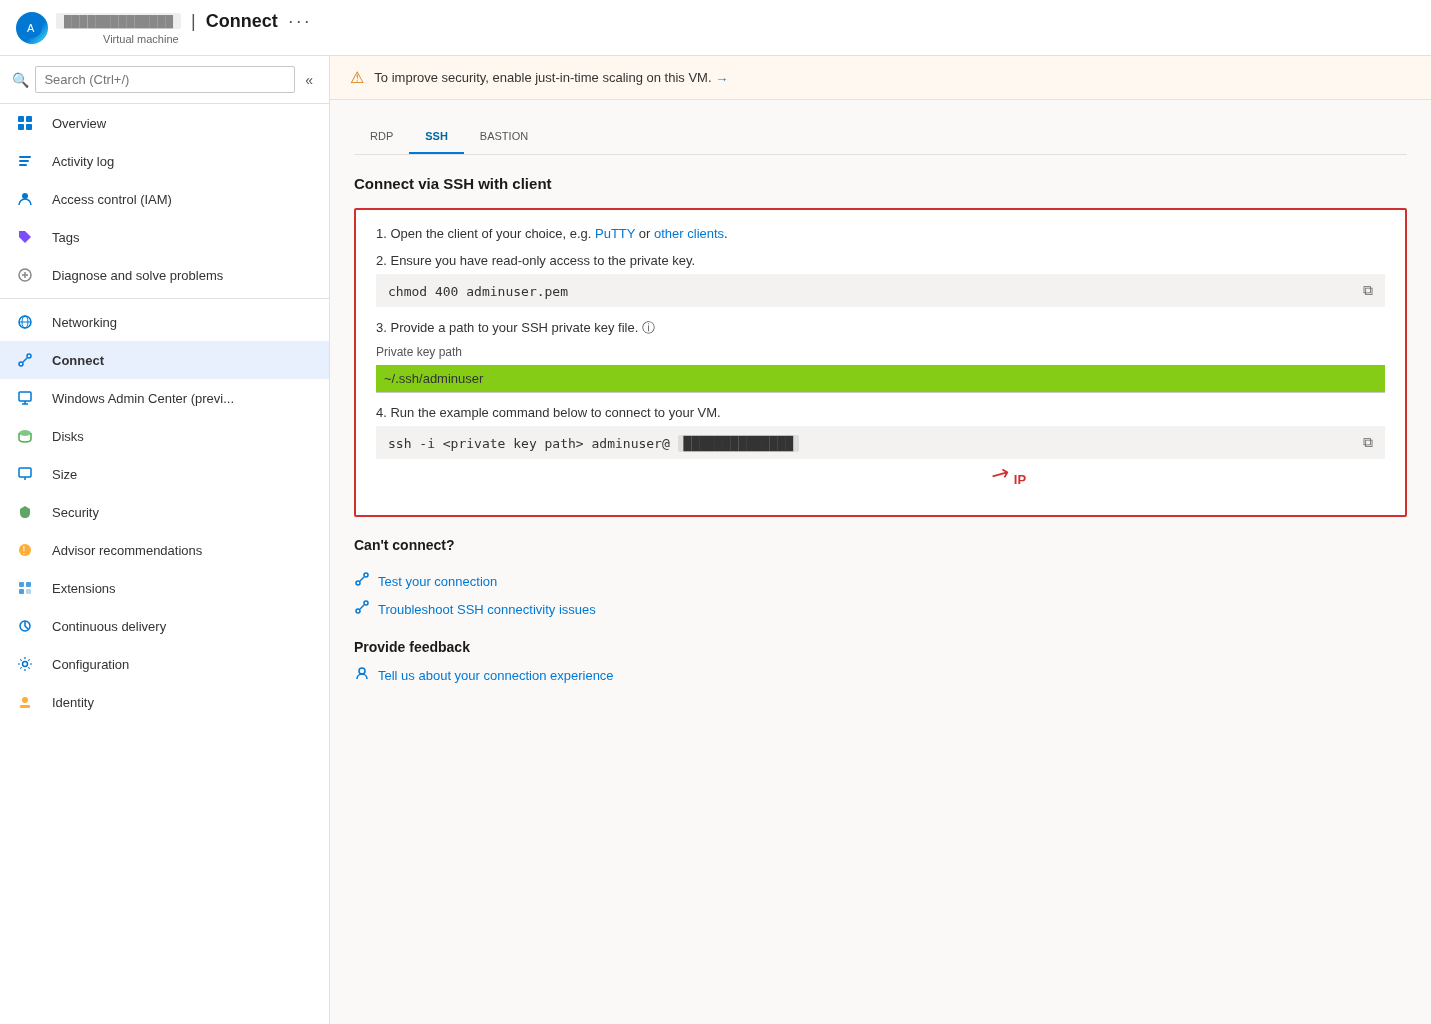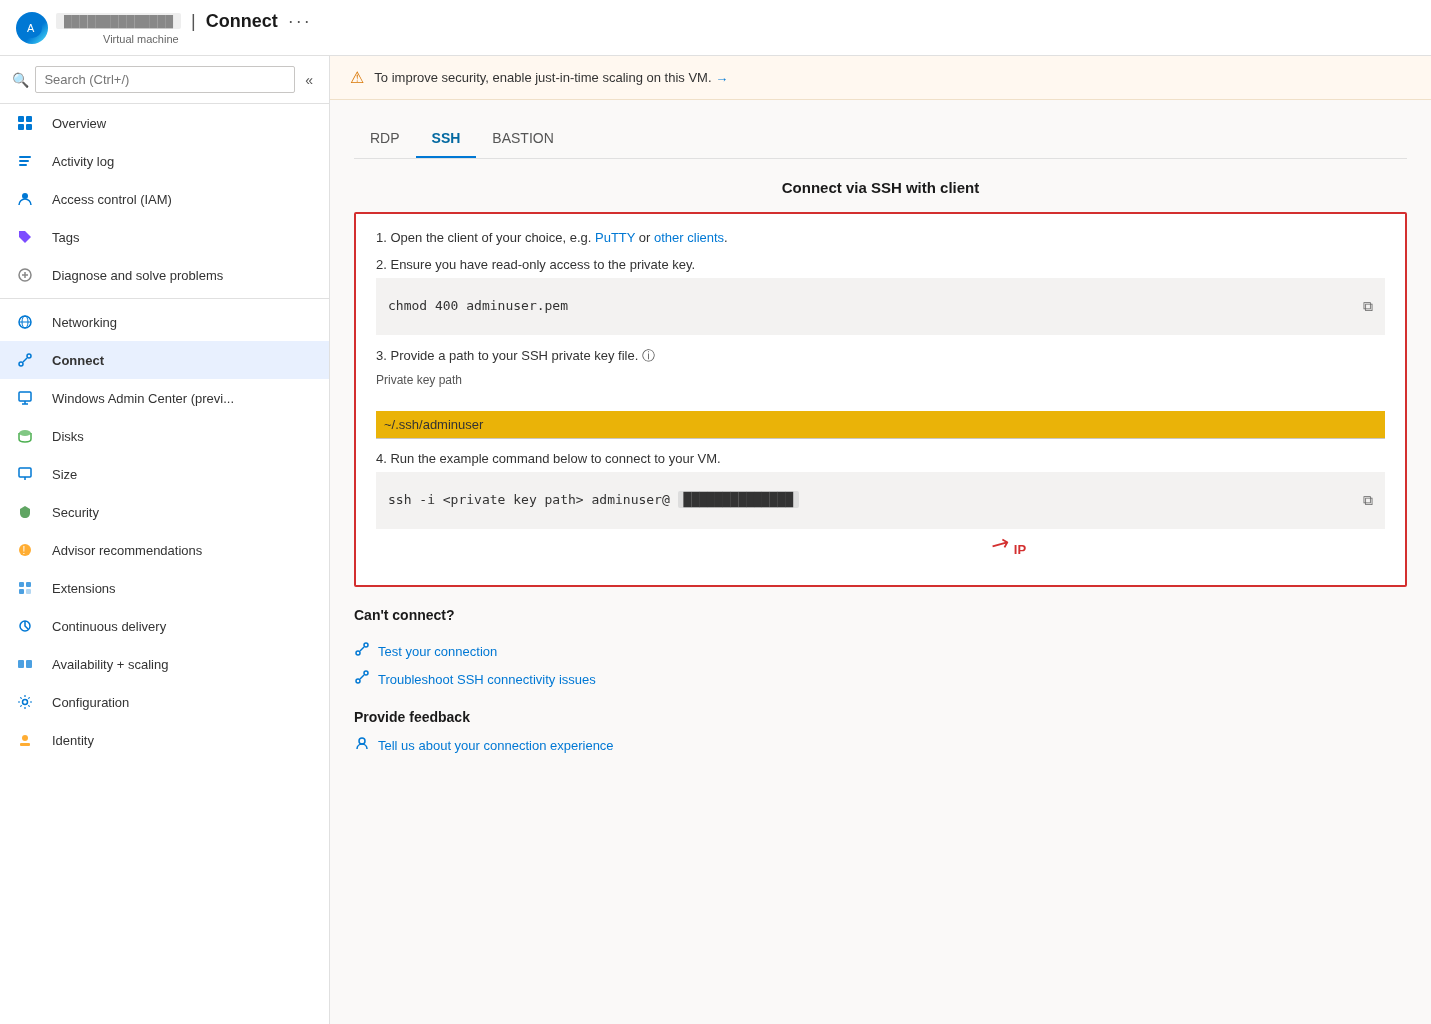--- a/index.html
+++ b/index.html
@@ -68,44 +68,44 @@
     .warning-icon { color: #d97706; font-size: 16px; }
     .warning-text { font-size: 13px; color: #333; }
     .warning-link { color: #0078d4; text-decoration: none; }
 
     
     .content-body { padding: 20px 24px; }
 
     
     .tabs { display: flex; gap: 0; border-bottom: 1px solid #e0e0e0; margin-bottom: 20px; }
     .tab-item {
-      padding: 10px 16px; cursor: pointer; font-size: 14px; color: #555; border-bottom: 2px solid transparent;
+      padding: 10px 16px; cursor: pointer; font-size: 11px; color: #555; border-bottom: 2px solid transparent;
       background: none; border-top: none; border-left: none; border-right: none;
     }
     .tab-item.active { color: #0369a1; border-bottom: 2px solid #0078d4; font-weight: 600; }
 
     
-    .section-title { font-size: 15px; font-weight: 700; color: #1a1a1a; margin-bottom: 16px; text-align: center; }
+    .section-title { font-size: 15px; font-weight: 700; color: #1a1a1a; margin-bottom: 16px; }
 
     
     .instruction-box {
       border: 2px solid #d32f2f; border-radius: 2px; padding: 16px 20px; margin-bottom: 20px;
       background: #fff;
     }
     .instruction-step { font-size: 13px; color: #333; margin-bottom: 12px; }
     .instruction-step a { color: #0078d4; text-decoration: none; }
     .code-block {
-      background: #f3f2f1; border: none; padding: 20px 12px; font-family: monospace; font-size: 13px;
-      color: #333; display: flex; align-items: flex-start; justify-content: space-between; margin-top: 6px;
+      background: #f3f2f1; border: none; padding: 8px 12px; font-family: monospace; font-size: 13px;
+      color: #333; display: flex; align-items: flex-end; justify-content: space-between; margin-top: 6px;
     }
     .copy-icon { cursor: pointer; font-size: 14px; color: #666; }
     .private-key-label { font-size: 12px; color: #555; margin-bottom: 4px; margin-top: 8px; }
     .private-key-input {
       width: 100%; border: none; border-bottom: 1px solid #c8c6c4; padding: 6px 8px; font-size: 13px;
-      color: #333; background: #eab308; outline: none; margin-top: 20px;
+      color: #333; background: #84cc16; outline: none; margin-top: 2px;
     }
     .ip-annotation {
       display: flex; align-items: flex-end; margin-top: 2px; position: relative; left: 60%; margin-left: 10px;
     }
     .ip-arrow { color: #d32f2f; font-size: 22px; transform: rotate(30deg); display: inline-block; margin-right: 4px; }
     .ip-label { color: #d32f2f; font-weight: 700; font-size: 13px; }
 
     
     .cant-connect-title { font-size: 14px; font-weight: 700; color: #1a1a1a; margin-bottom: 18px; }
     .link-row { display: flex; align-items: center; gap: 8px; margin-bottom: 8px; }
@@ -281,29 +281,20 @@
         <span>Extensions</span>
       </div>
       <div class="nav-item">
         <span class="nav-icon">
           <svg width="16" height="16" viewBox="0 0 16 16">
               <circle cx="8" cy="8" r="5" fill="none" stroke="#0078d4" stroke-width="1.5"></circle>
               <path d="M8 3v5l3 3" stroke="#0078d4" stroke-width="1.5" fill="none"></path>
             </svg>
         </span>
         <span>Continuous delivery</span>
-      </div>
-      <div class="nav-item">
-        <span class="nav-icon">
-          <svg width="16" height="16" viewBox="0 0 16 16">
-              <rect x="1" y="4" width="6" height="8" rx="1" fill="#0078d4" opacity="0.7"></rect>
-              <rect x="9" y="4" width="6" height="8" rx="1" fill="#0078d4" opacity="0.7"></rect>
-            </svg>
-        </span>
-        <span>Availability + scaling</span>
       </div>
       <div class="nav-item">
         <span class="nav-icon">
           <svg width="16" height="16" viewBox="0 0 16 16">
               <circle cx="8" cy="8" r="2.5" fill="none" stroke="#0078d4" stroke-width="1.5"></circle>
               <path d="M8 1v2M8 13v2M1 8h2M13 8h2M3.3 3.3l1.4 1.4M11.3 11.3l1.4 1.4M3.3 12.7l1.4-1.4M11.3 4.7l1.4-1.4" stroke="#0078d4" stroke-width="1.2"></path>
             </svg>
         </span>
         <span>Configuration</span>
       </div>

